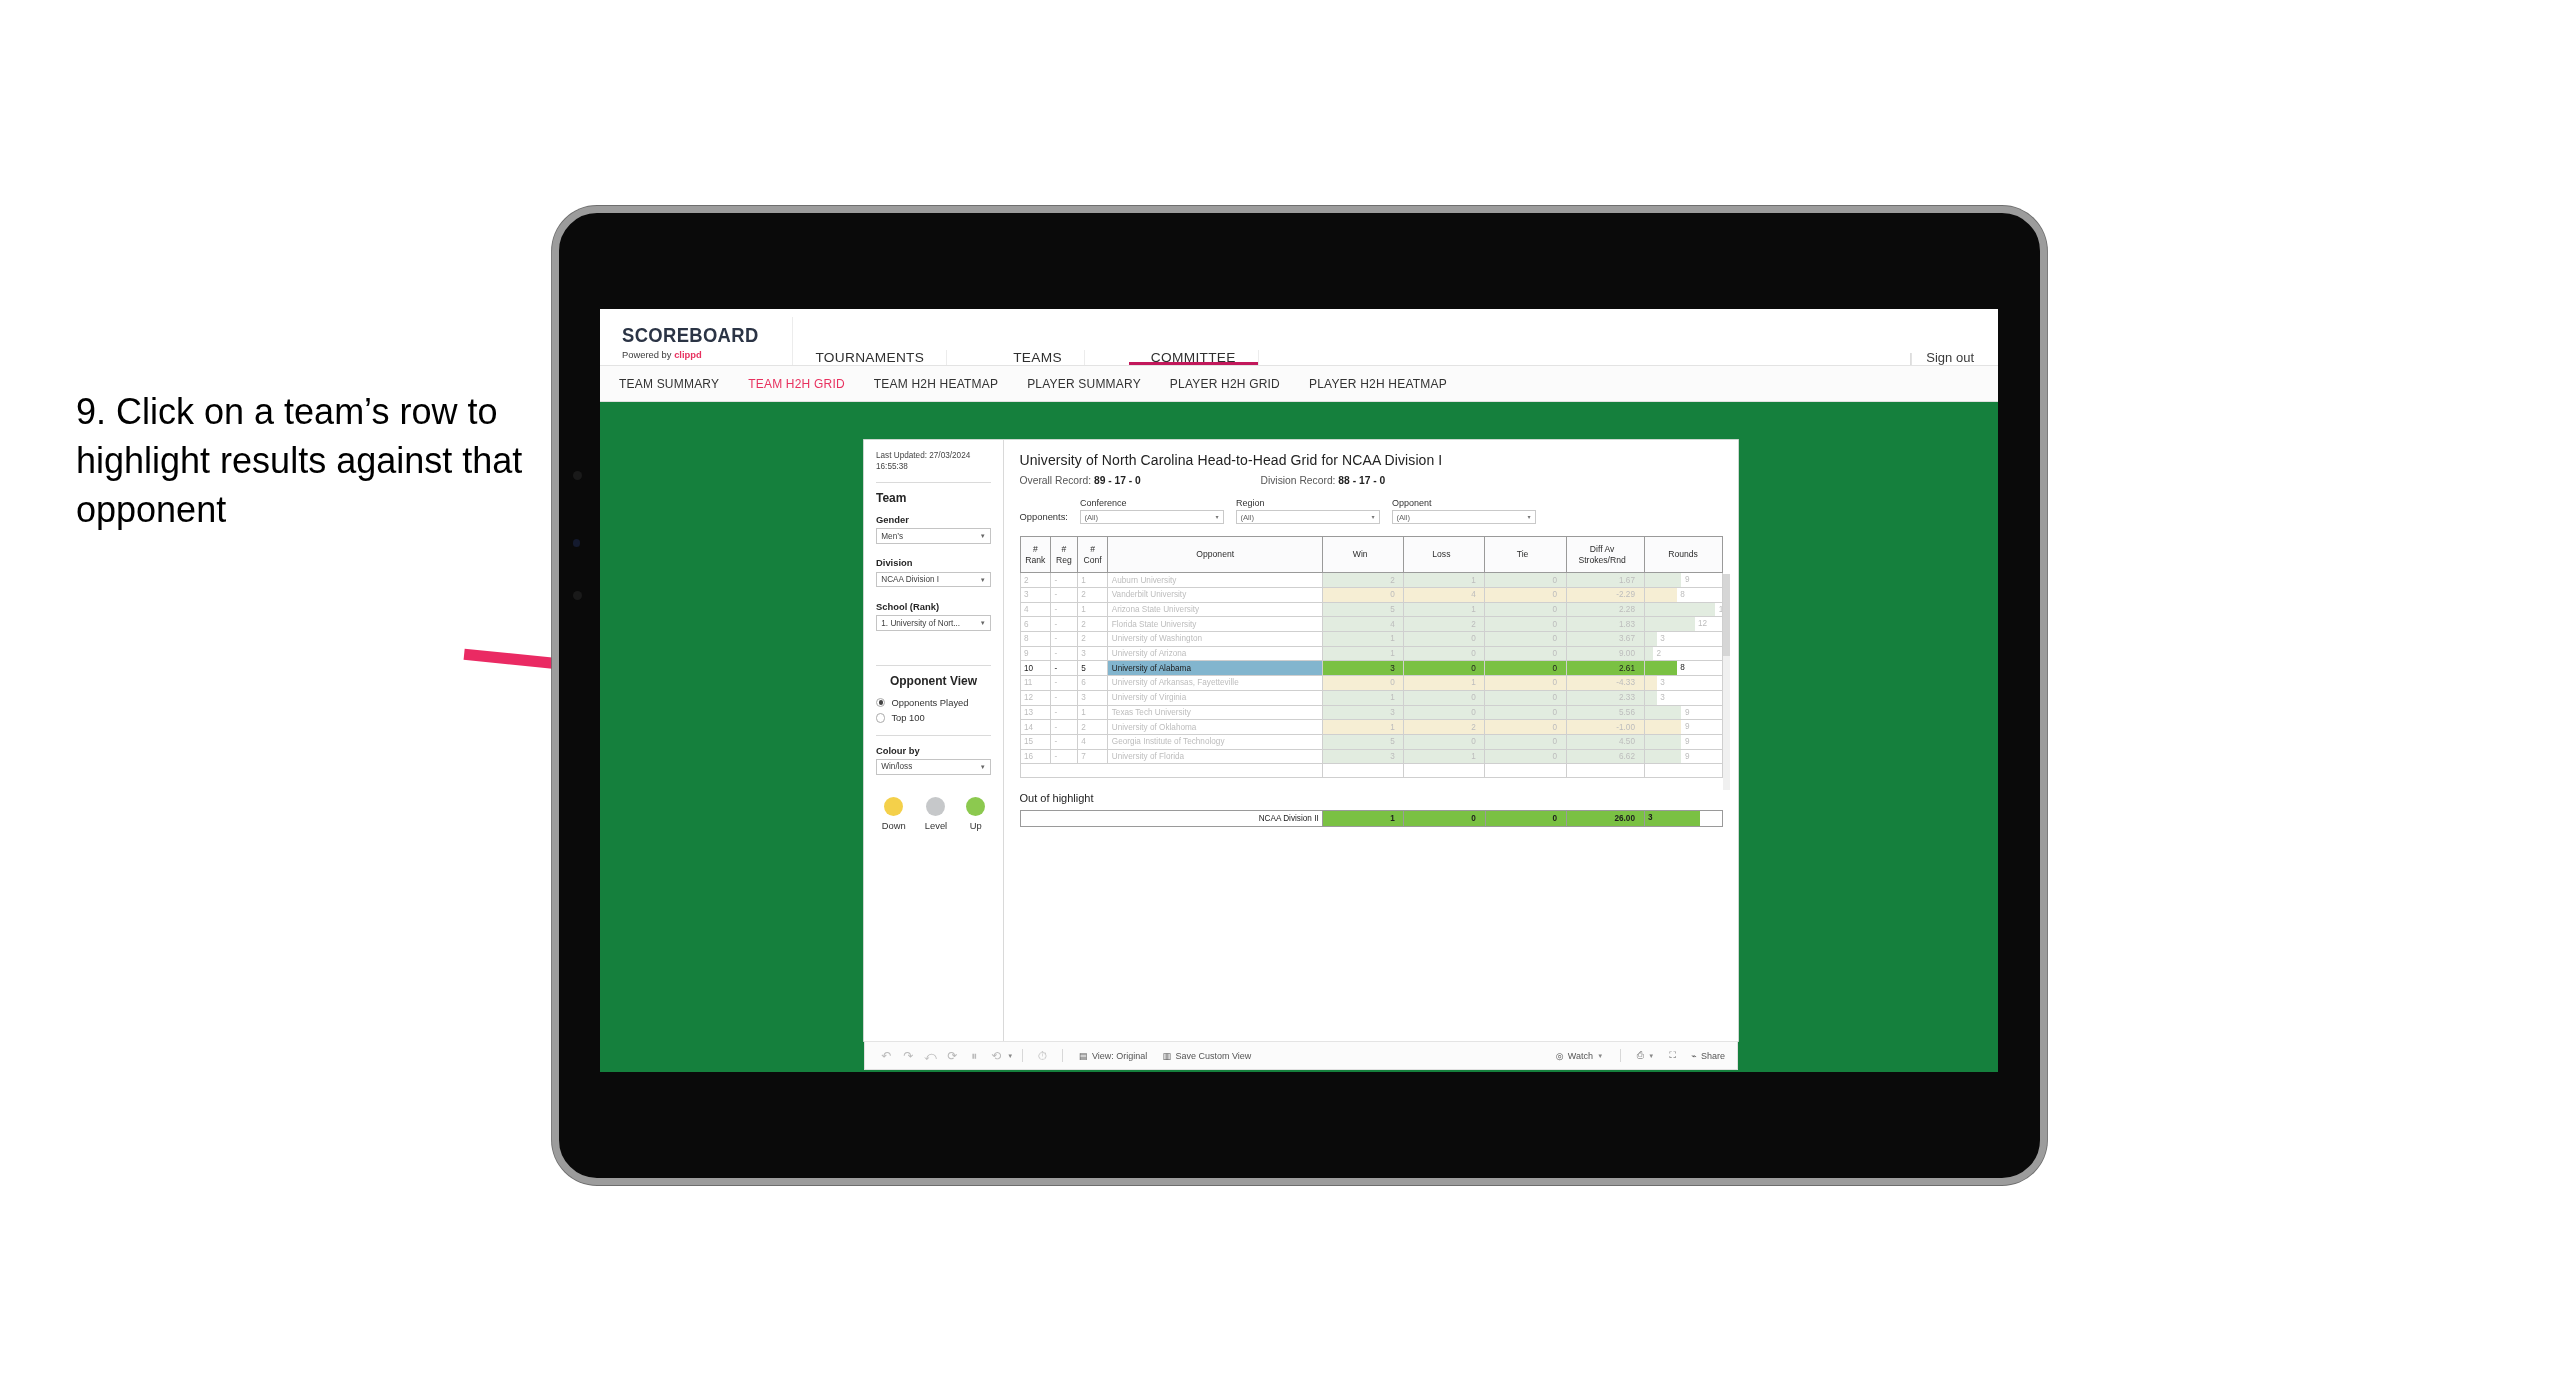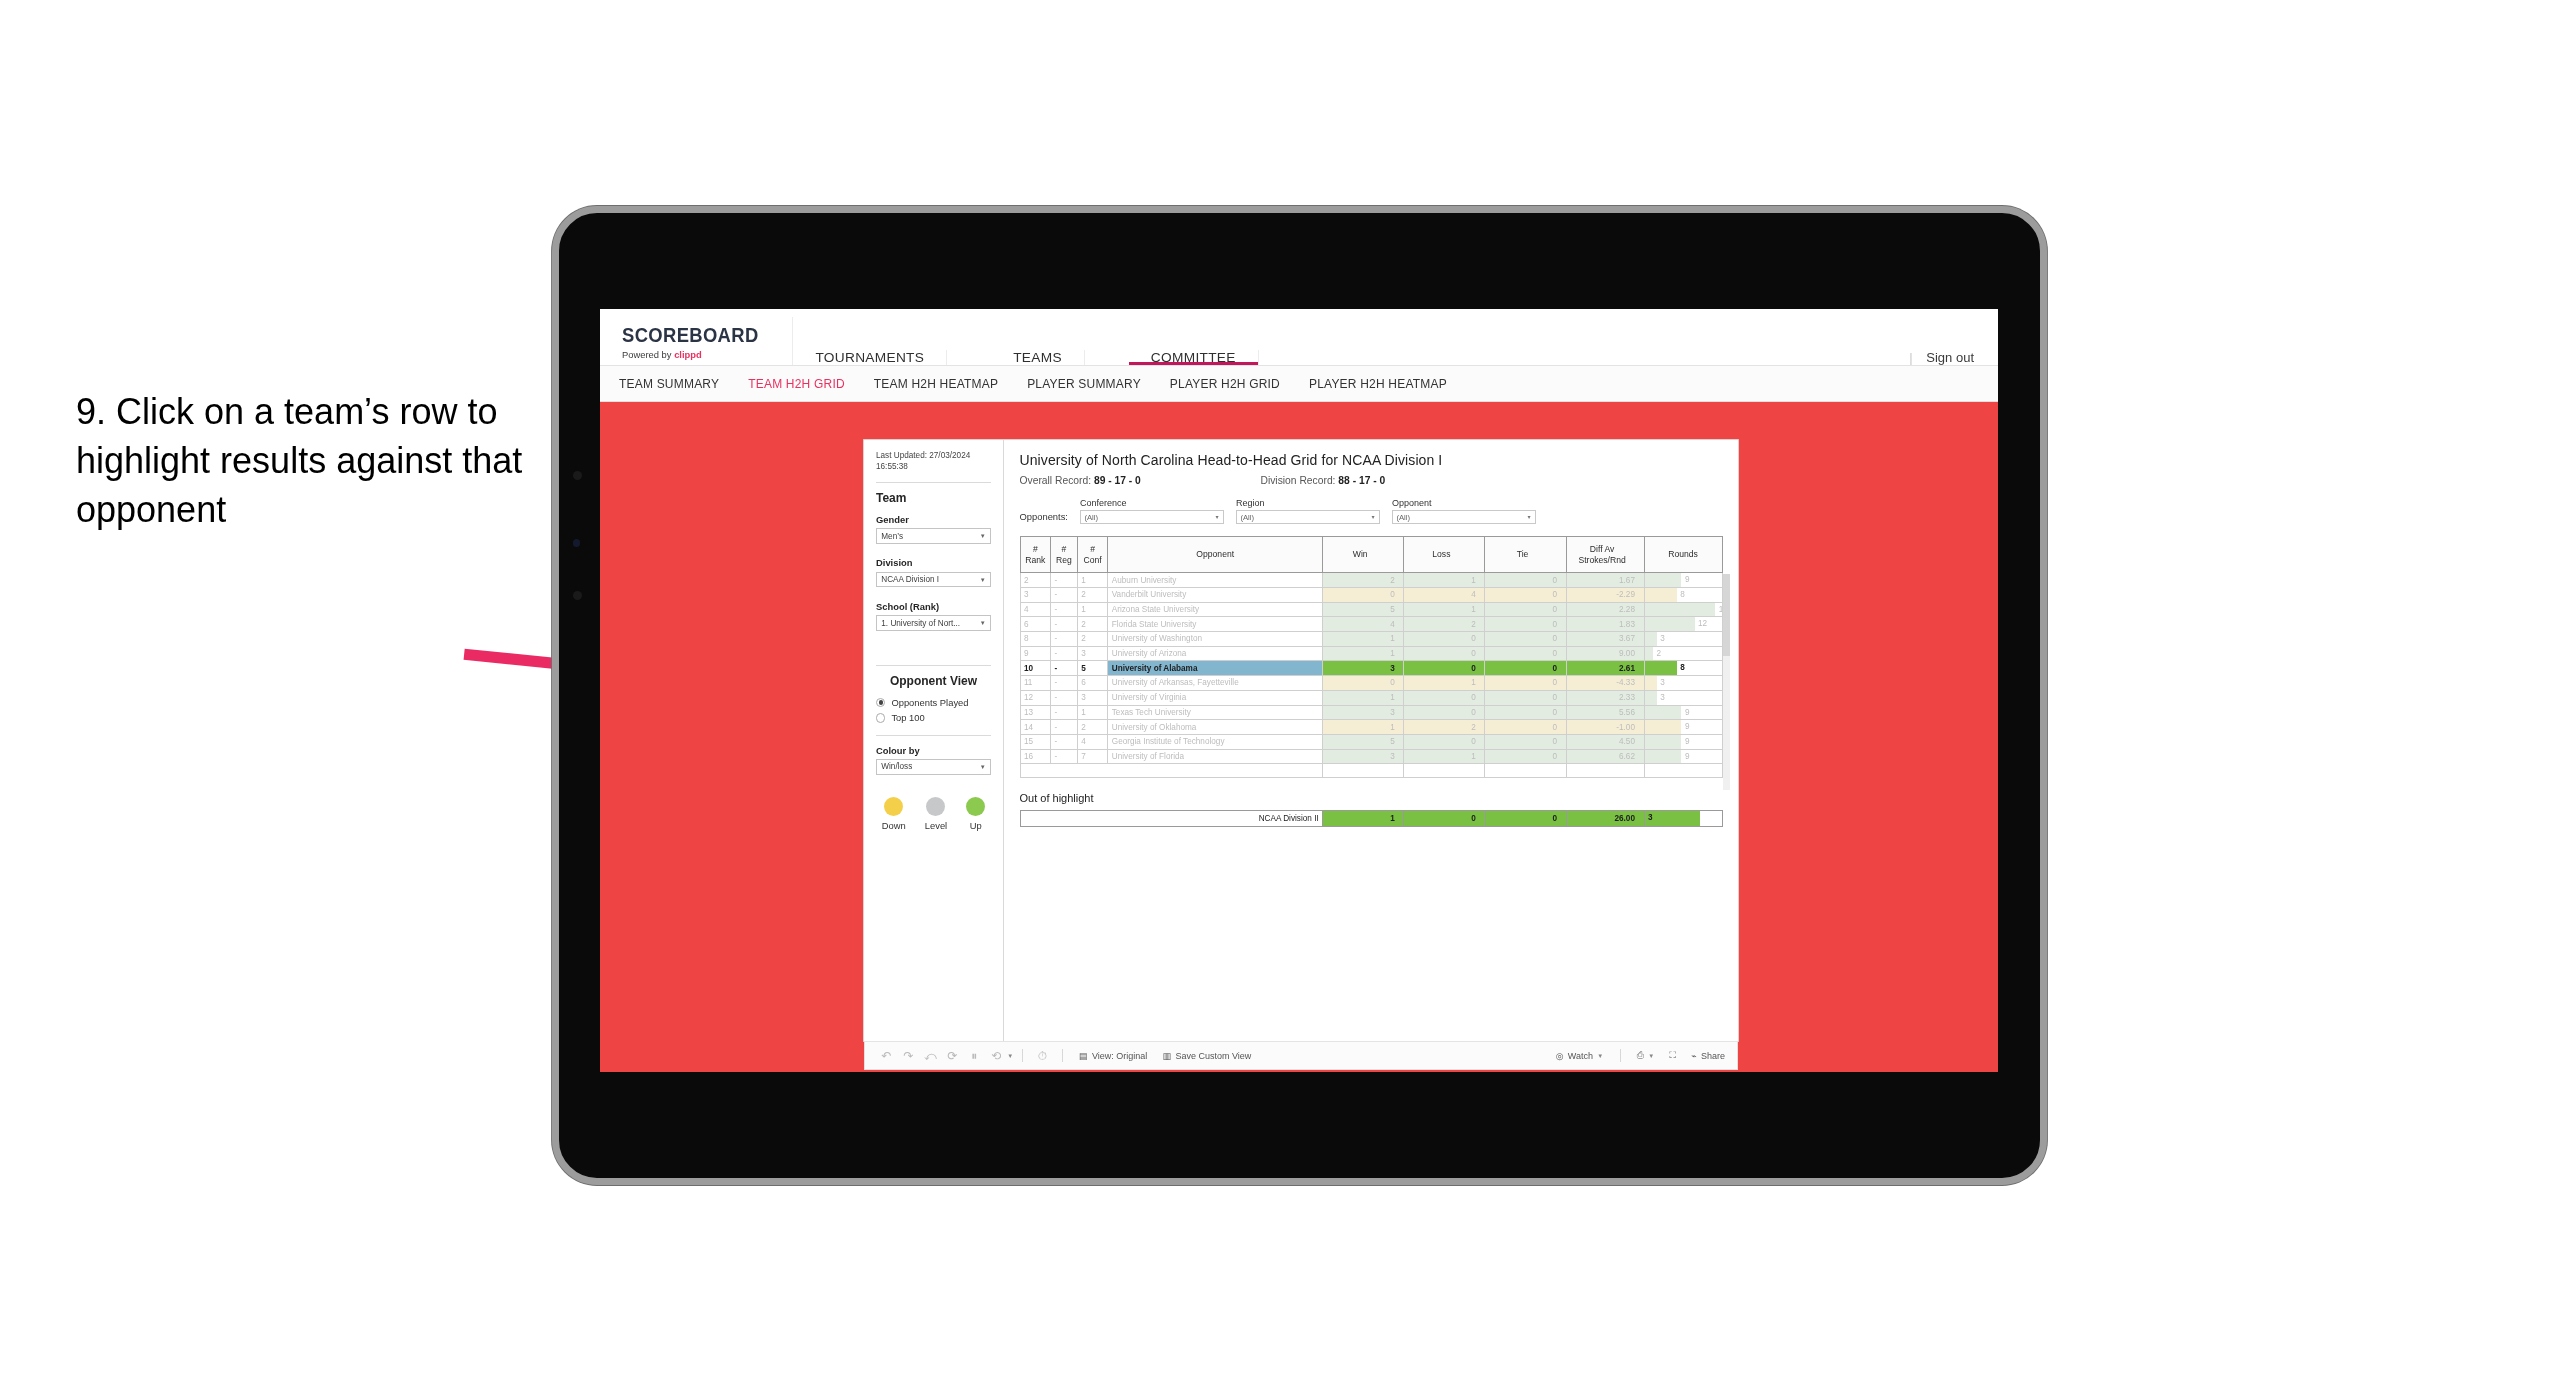--- a/index.html
+++ b/index.html
@@ -89,21 +89,21 @@
     display:flex; align-items:center; gap:29px;
     padding-left: 19px;
     border-bottom:0.9px solid #e0e0e0;
     font-size: 12px; color:#333;
   }
   .subnav .item { letter-spacing:0.2px; }
   .subnav .item.active { color:#e8315f; }
 
   
   .canvas {
-    background:#ef4444; padding: 19px 0 0 11px;
+    background:#15803d; padding: 19px 0 0 11px;
     height: calc(100% - 93px); position:relative;
   }
   .sheet {
     position:absolute; left: 264px; top: 38px;
     width: 874px; height: 601px;
     background:#ffffff; display:flex;
     box-shadow: 0 0 0 0.9px #e0e0e0;
   }
 
   
@@ -170,21 +170,21 @@
   .c-conf { width:27.5px; text-align:left; }
   .c-opp  { width:193px; text-align:left; }
   .c-num  { width:73px; text-align:right; padding-right:8.6px !important; }
   .c-diff { width:70px; text-align:right; padding-right:8.6px !important; }
   .c-rnd  { width:70px; text-align:left; position:relative; padding:0 !important; }
 
   .rnd-bar { position:absolute; left:0; top:0; bottom:0; }
   .rnd-val { position:relative; padding-left:3.4px; line-height:13.7px; }
 
   tr.dim td { color:#bdbdbd; }
-  tr.sel td { color:#1d1d1d; font-weight:700; }
+  tr.sel td { color:#1d1d1d; font-weight:400; }
   tr.sel .c-opp { background:#82b5ce !important; color:#1d1d1d; }
 
   .bg-win  { background:#e2ece0; }
   .bg-loss { background:#f6eed4; }
   .bg-selwin { background:#7ac143; }
   .tbl-foot td { height:40px; background:#fff; }
 
   .vscroll {
     position:absolute; right:-7.7px; top:38px; width:7.7px; height:82px;
     background:#d6d6d6;

